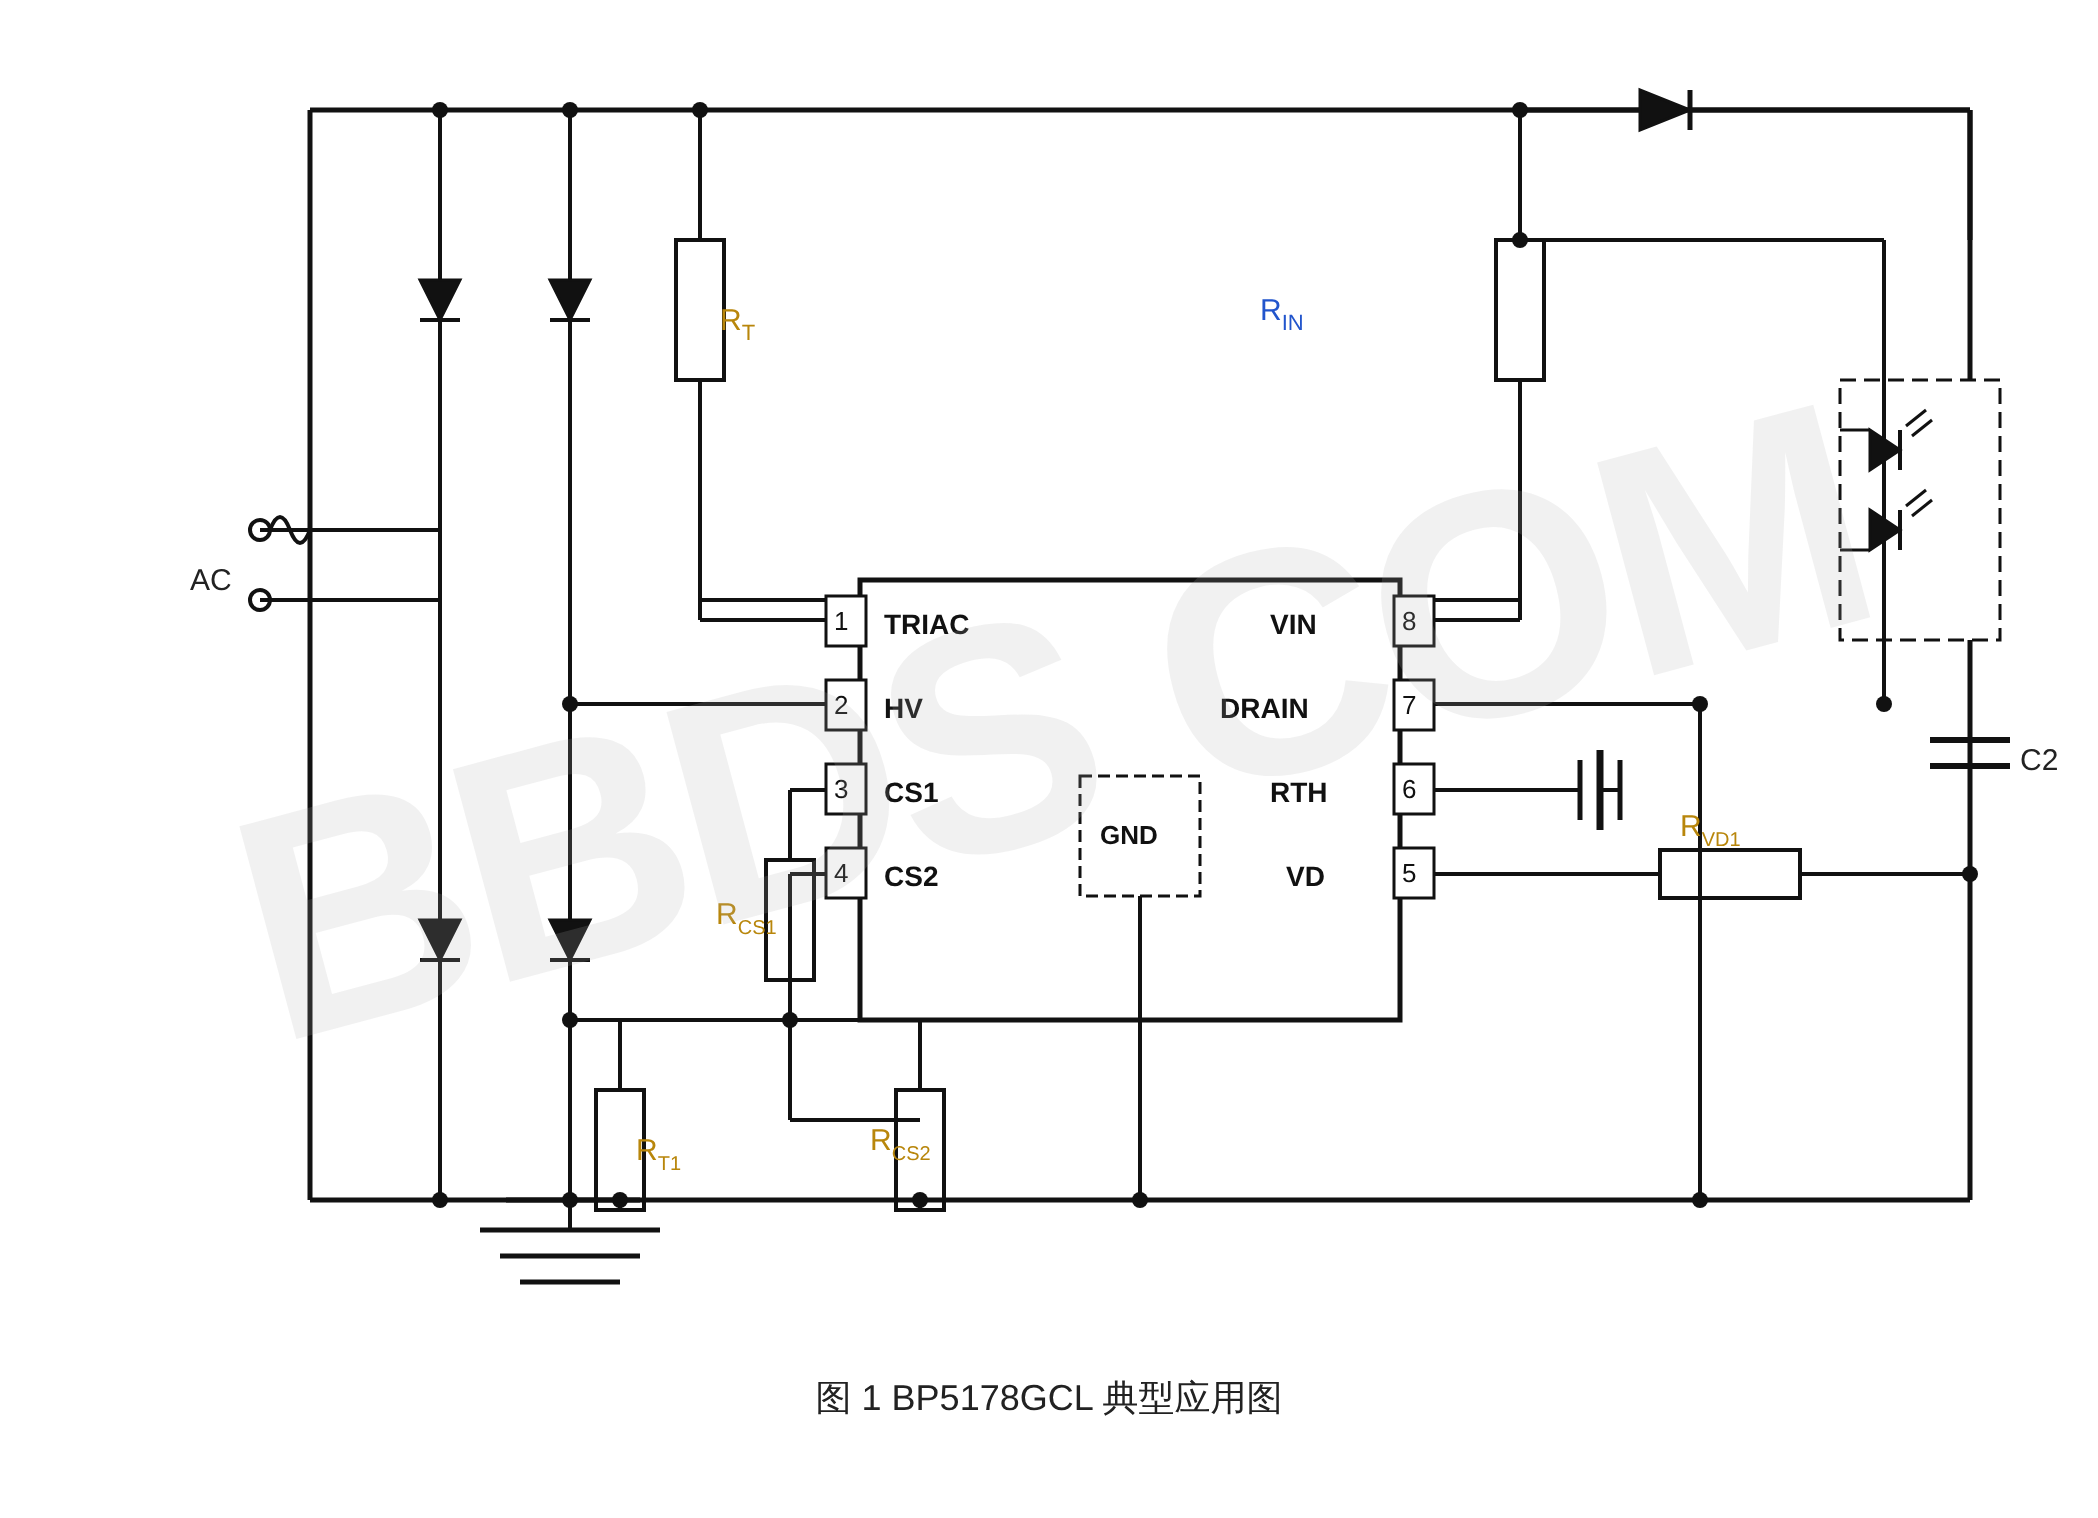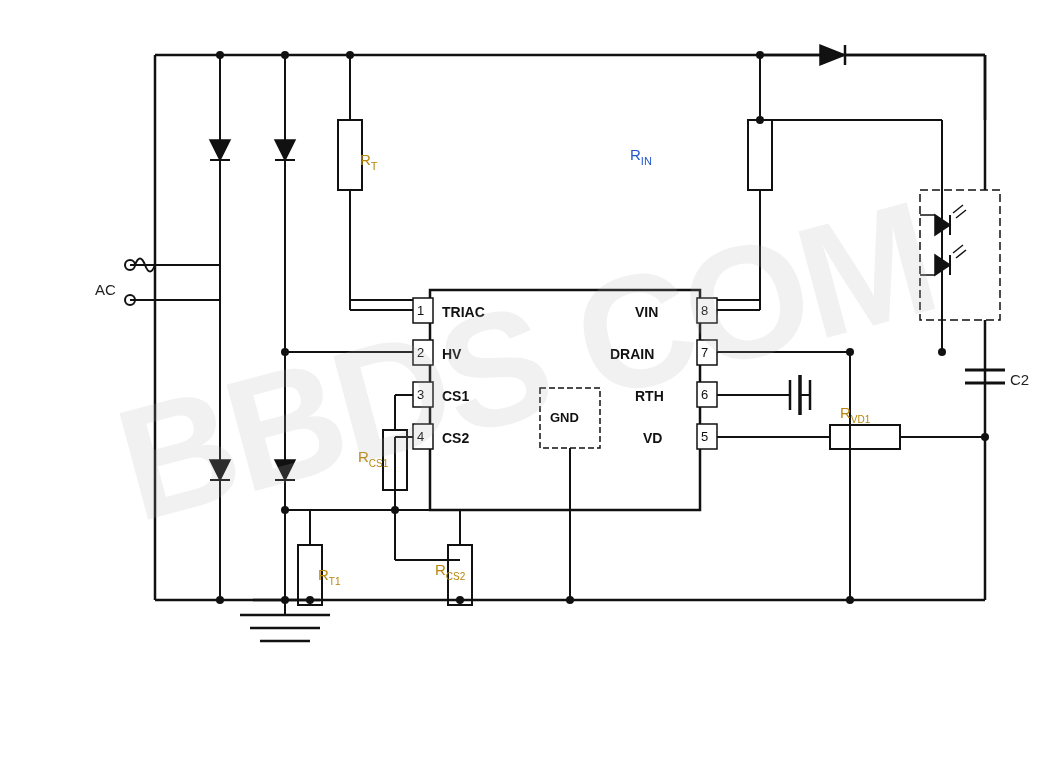--- a/index.html
+++ b/index.html
@@ -307,14 +307,15 @@
 
     <line x1="285" y1="200" x2="285" y2="350" stroke="#111" stroke-width="2"></line>
 
     <line x1="285" y1="55" x2="350" y2="55" stroke="#111" stroke-width="2"></line>
 
     <line x1="570" y1="448" x2="570" y2="510" stroke="#111" stroke-width="2"></line>
     <line x1="460" y1="510" x2="570" y2="510" stroke="#111" stroke-width="2"></line>
 
   </svg>
 
+  <div class="caption">图 1 BP5178GCL 典型应用图</div>
 
 </div>
 
 </body></html>

